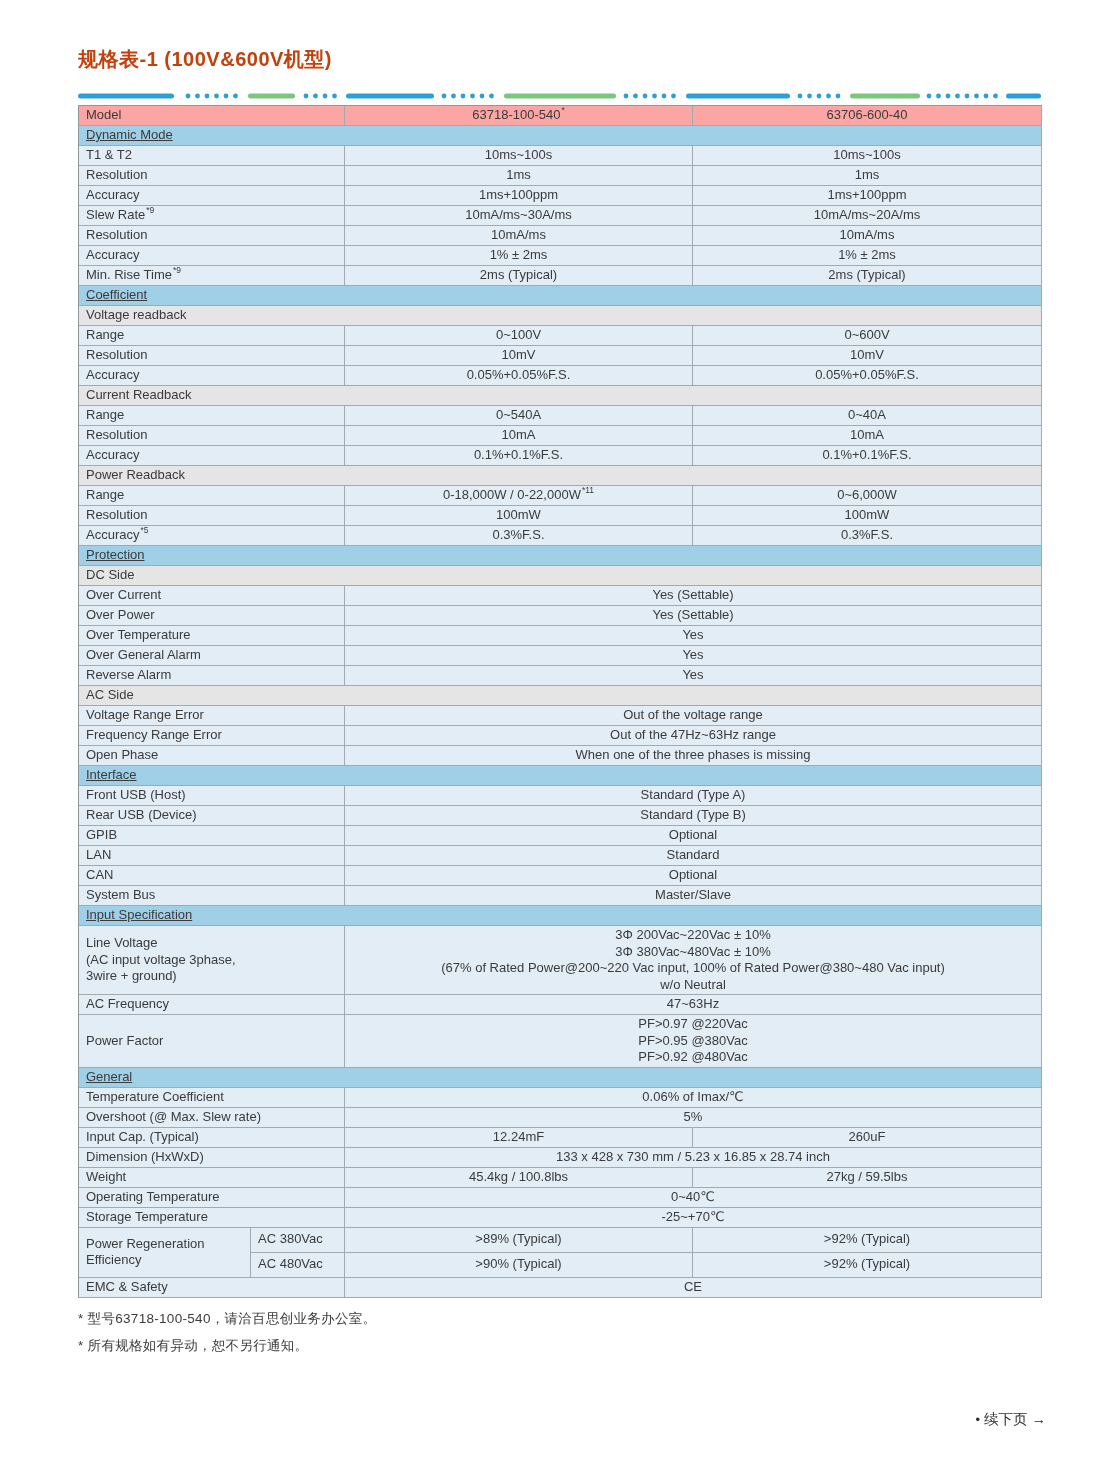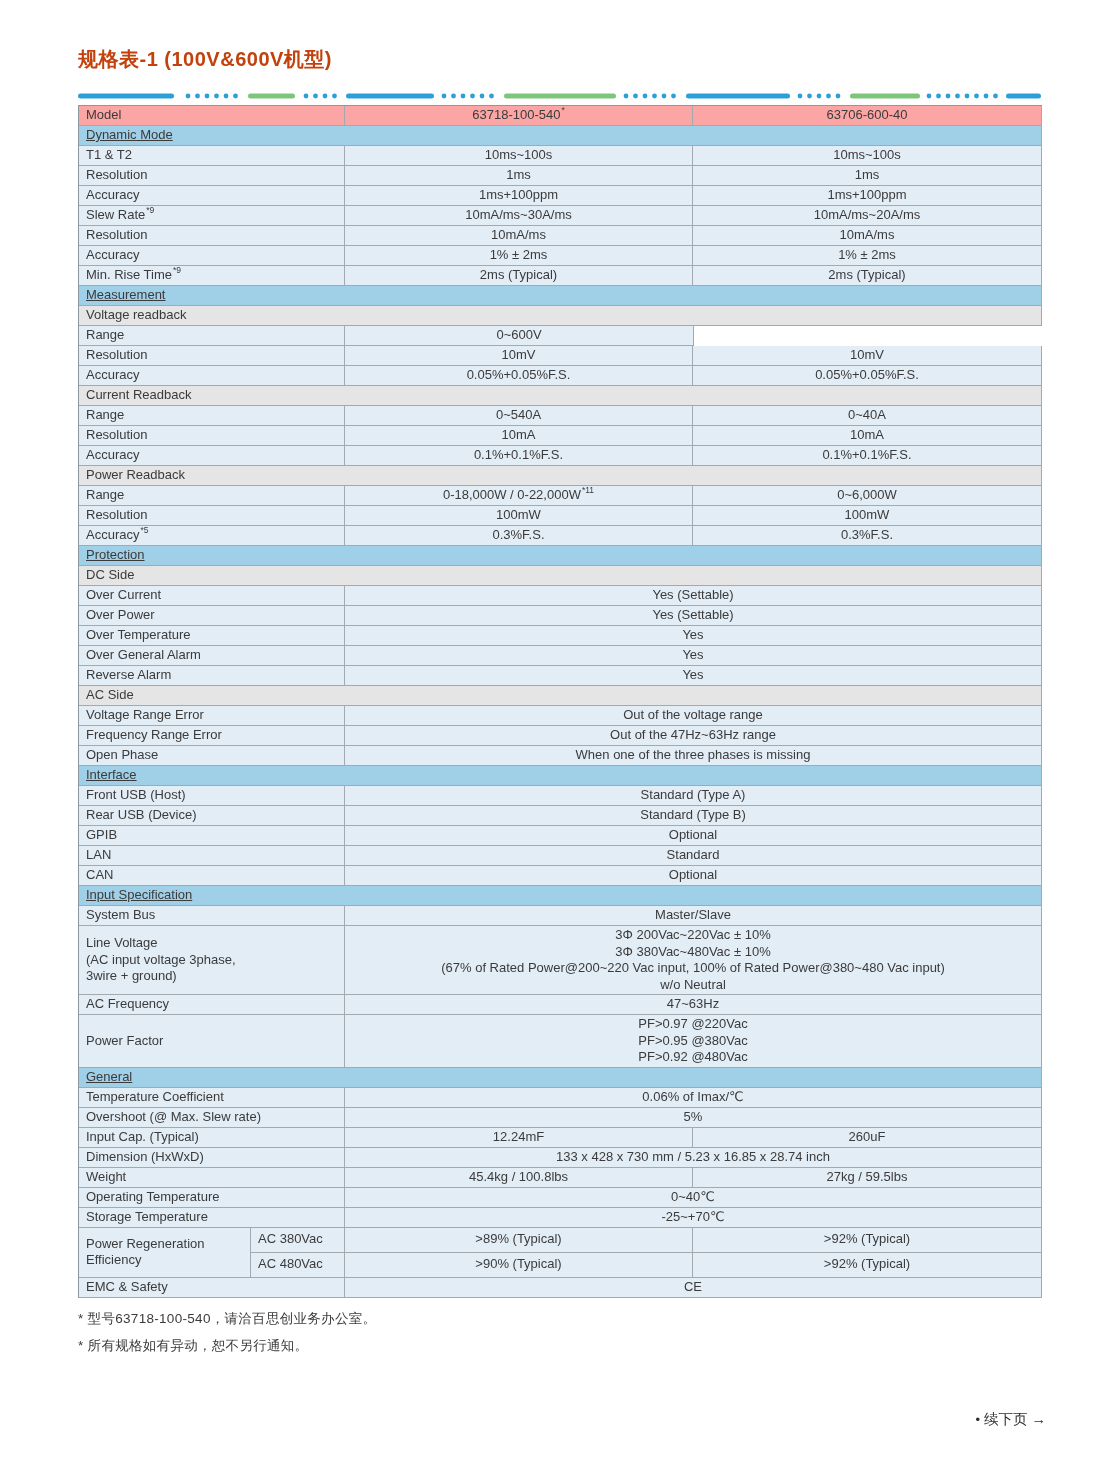--- a/index.html
+++ b/index.html
@@ -199,32 +199,35 @@
         </div>
         <div class="td v1">
           <span class="ct">2ms (Typical)</span>
         </div>
         <div class="td v2">
           <span class="ct">2ms (Typical)</span>
         </div>
       </div>
       <div class="tr section">
         <div class="td full">
-          <span class="ct">Measurement</span>
+          <span class="ct">Coefficient</span>
         </div>
       </div>
       <div class="tr subheader">
         <div class="td full">
           <span class="ct">Voltage readback</span>
         </div>
       </div>
       <div class="tr row">
         <div class="td label">
           <span class="ct">Range</span>
         </div>
+        <div class="td v1">
+          <span class="ct">0~100V</span>
+        </div>
         <div class="td v2">
           <span class="ct">0~600V</span>
         </div>
       </div>
       <div class="tr row">
         <div class="td label">
           <span class="ct">Resolution</span>
         </div>
         <div class="td v1">
           <span class="ct">10mV</span>
@@ -437,31 +440,31 @@
         </div>
       </div>
       <div class="tr span">
         <div class="td label">
           <span class="ct">CAN</span>
         </div>
         <div class="td vspan">
           <span class="ct">Optional</span>
         </div>
       </div>
+      <div class="tr span">
+        <div class="td label">
+          <span class="ct">System Bus</span>
+        </div>
+        <div class="td vspan">
+          <span class="ct">Master/Slave</span>
+        </div>
+      </div>
       <div class="tr section">
         <div class="td full">
           <span class="ct">Input Specification</span>
-        </div>
-      </div>
-      <div class="tr span">
-        <div class="td label">
-          <span class="ct">System Bus</span>
-        </div>
-        <div class="td vspan">
-          <span class="ct">Master/Slave</span>
         </div>
       </div>
       <div class="tr span">
         <div class="td label">
           <span class="ct">Line Voltage<br>(AC input voltage 3phase,<br>3wire + ground)</span>
         </div>
         <div class="td vspan">
           <span class="ct">3Φ 200Vac~220Vac ± 10%<br>3Φ 380Vac~480Vac ± 10%<br>(67% of Rated Power@200~220 Vac input, 100% of Rated Power@380~480 Vac input)<br>w/o Neutral</span>
         </div>
       </div>

